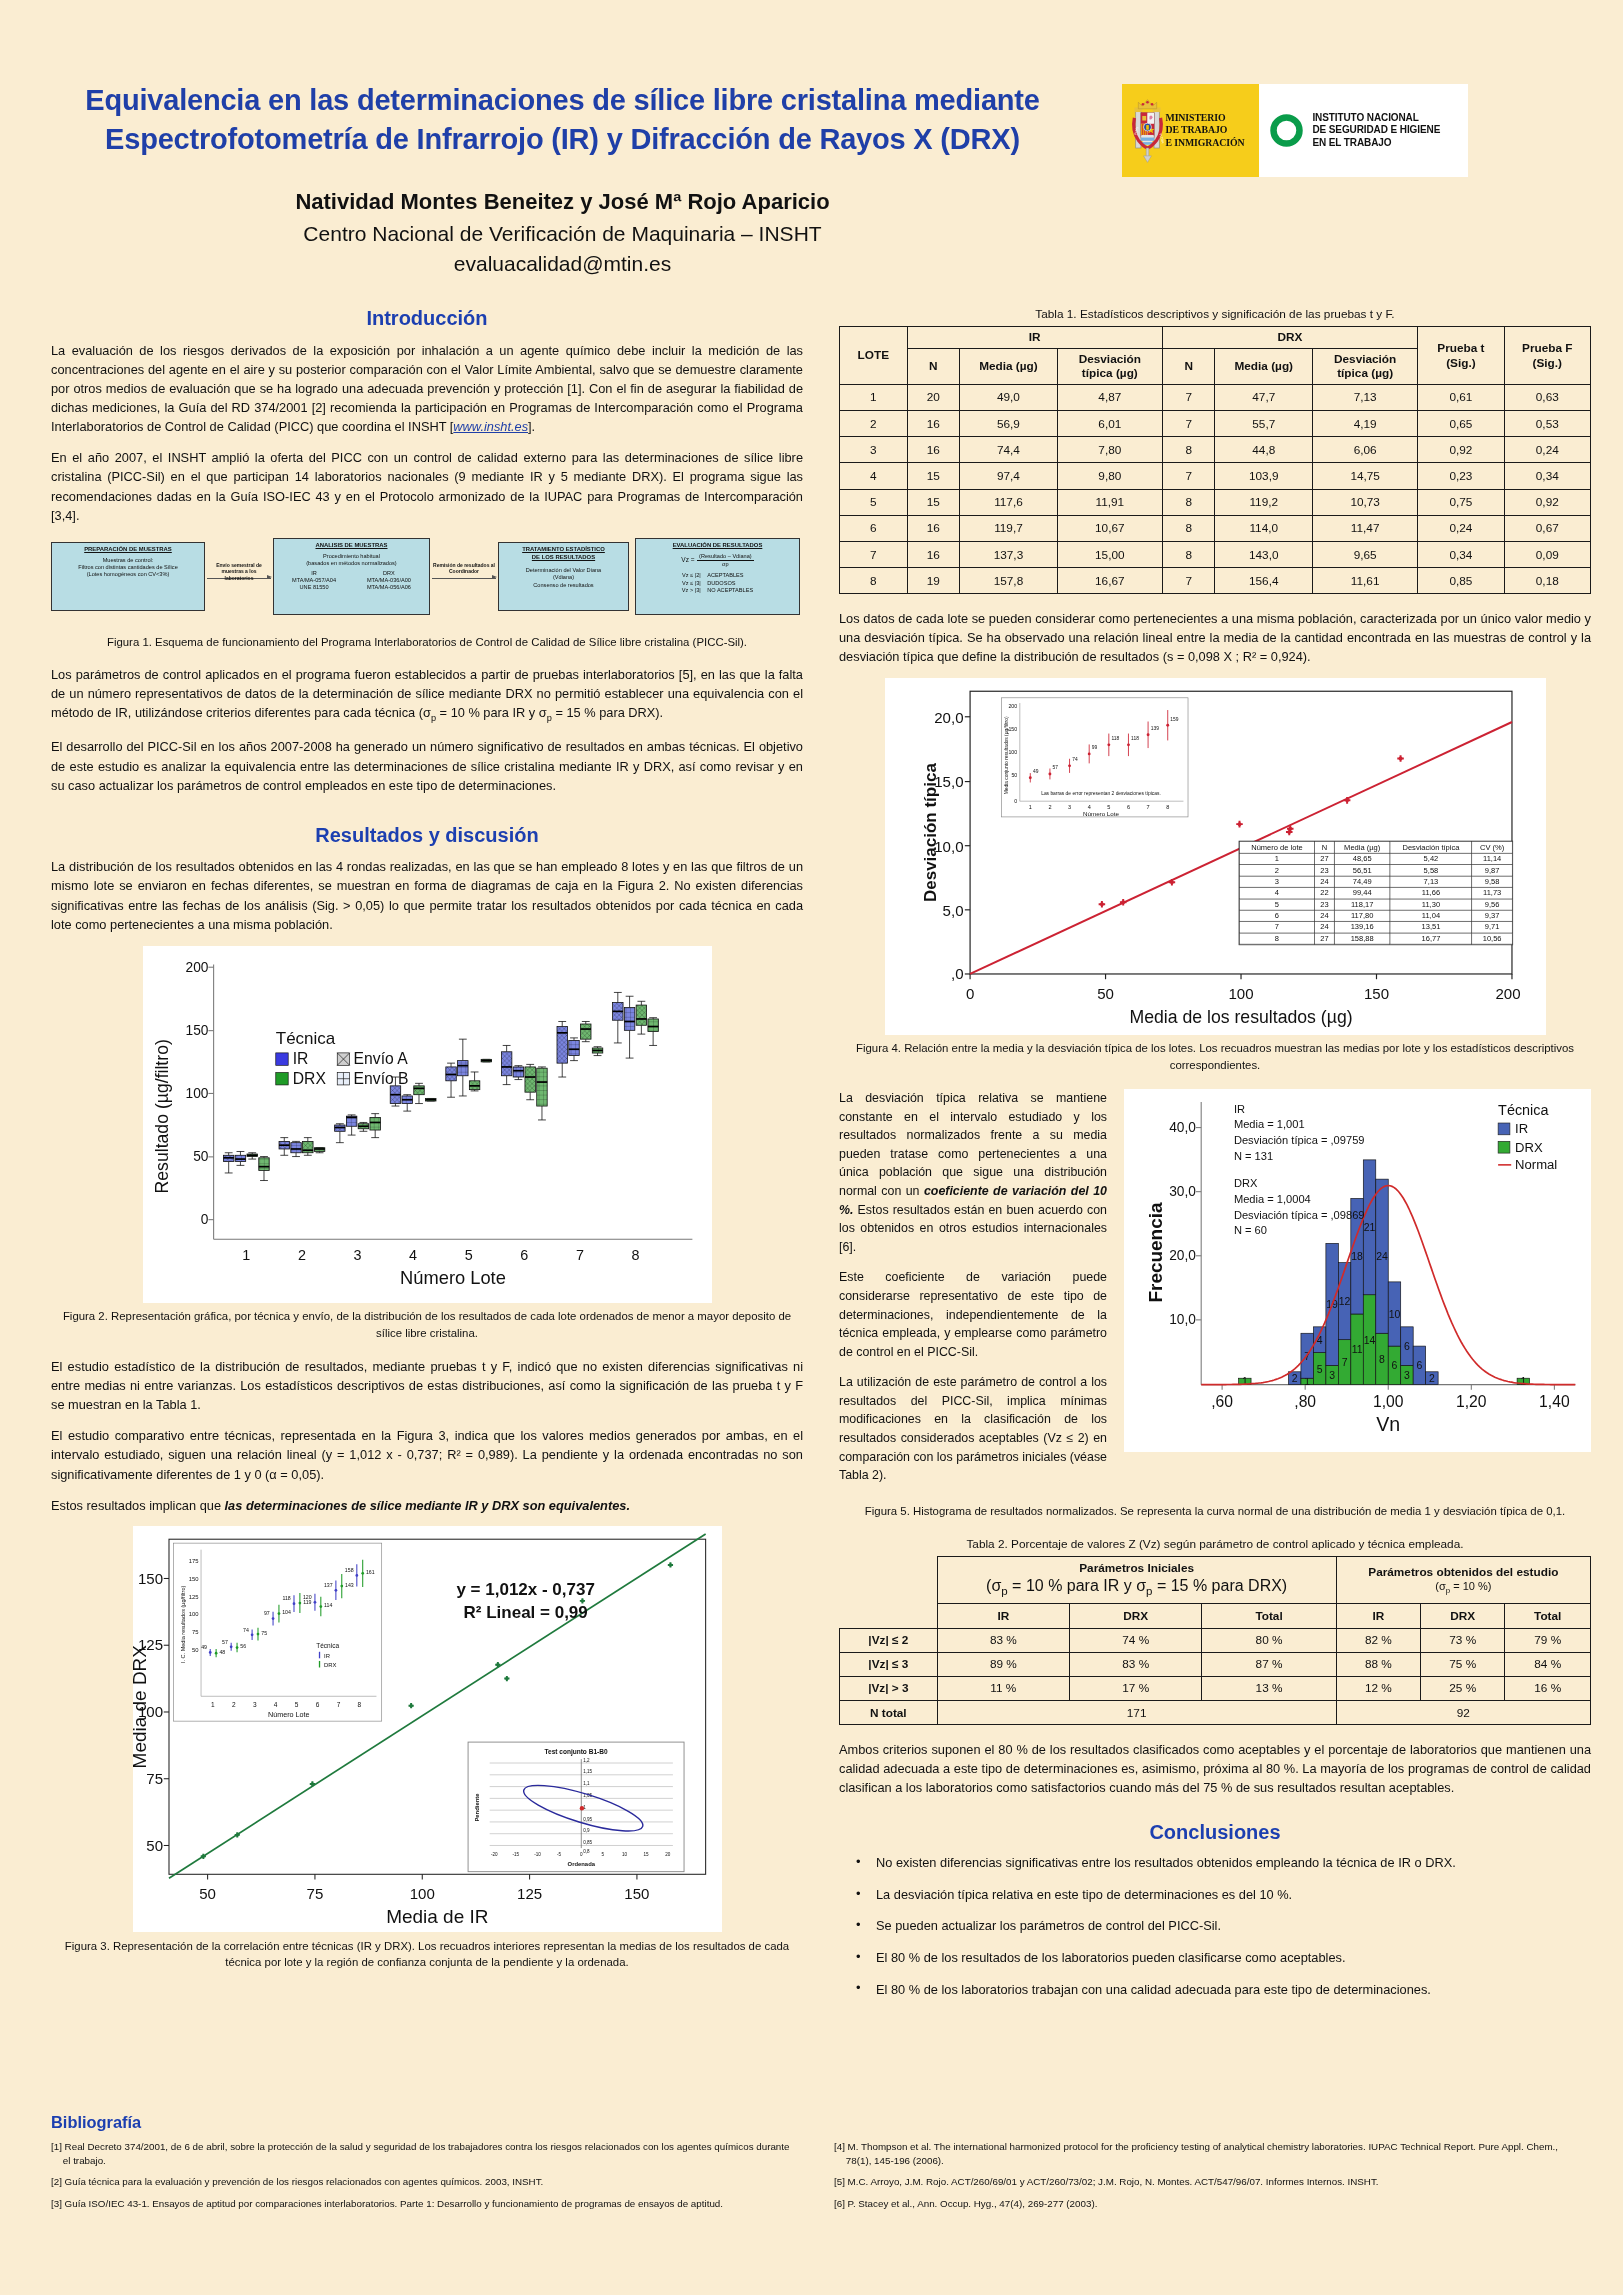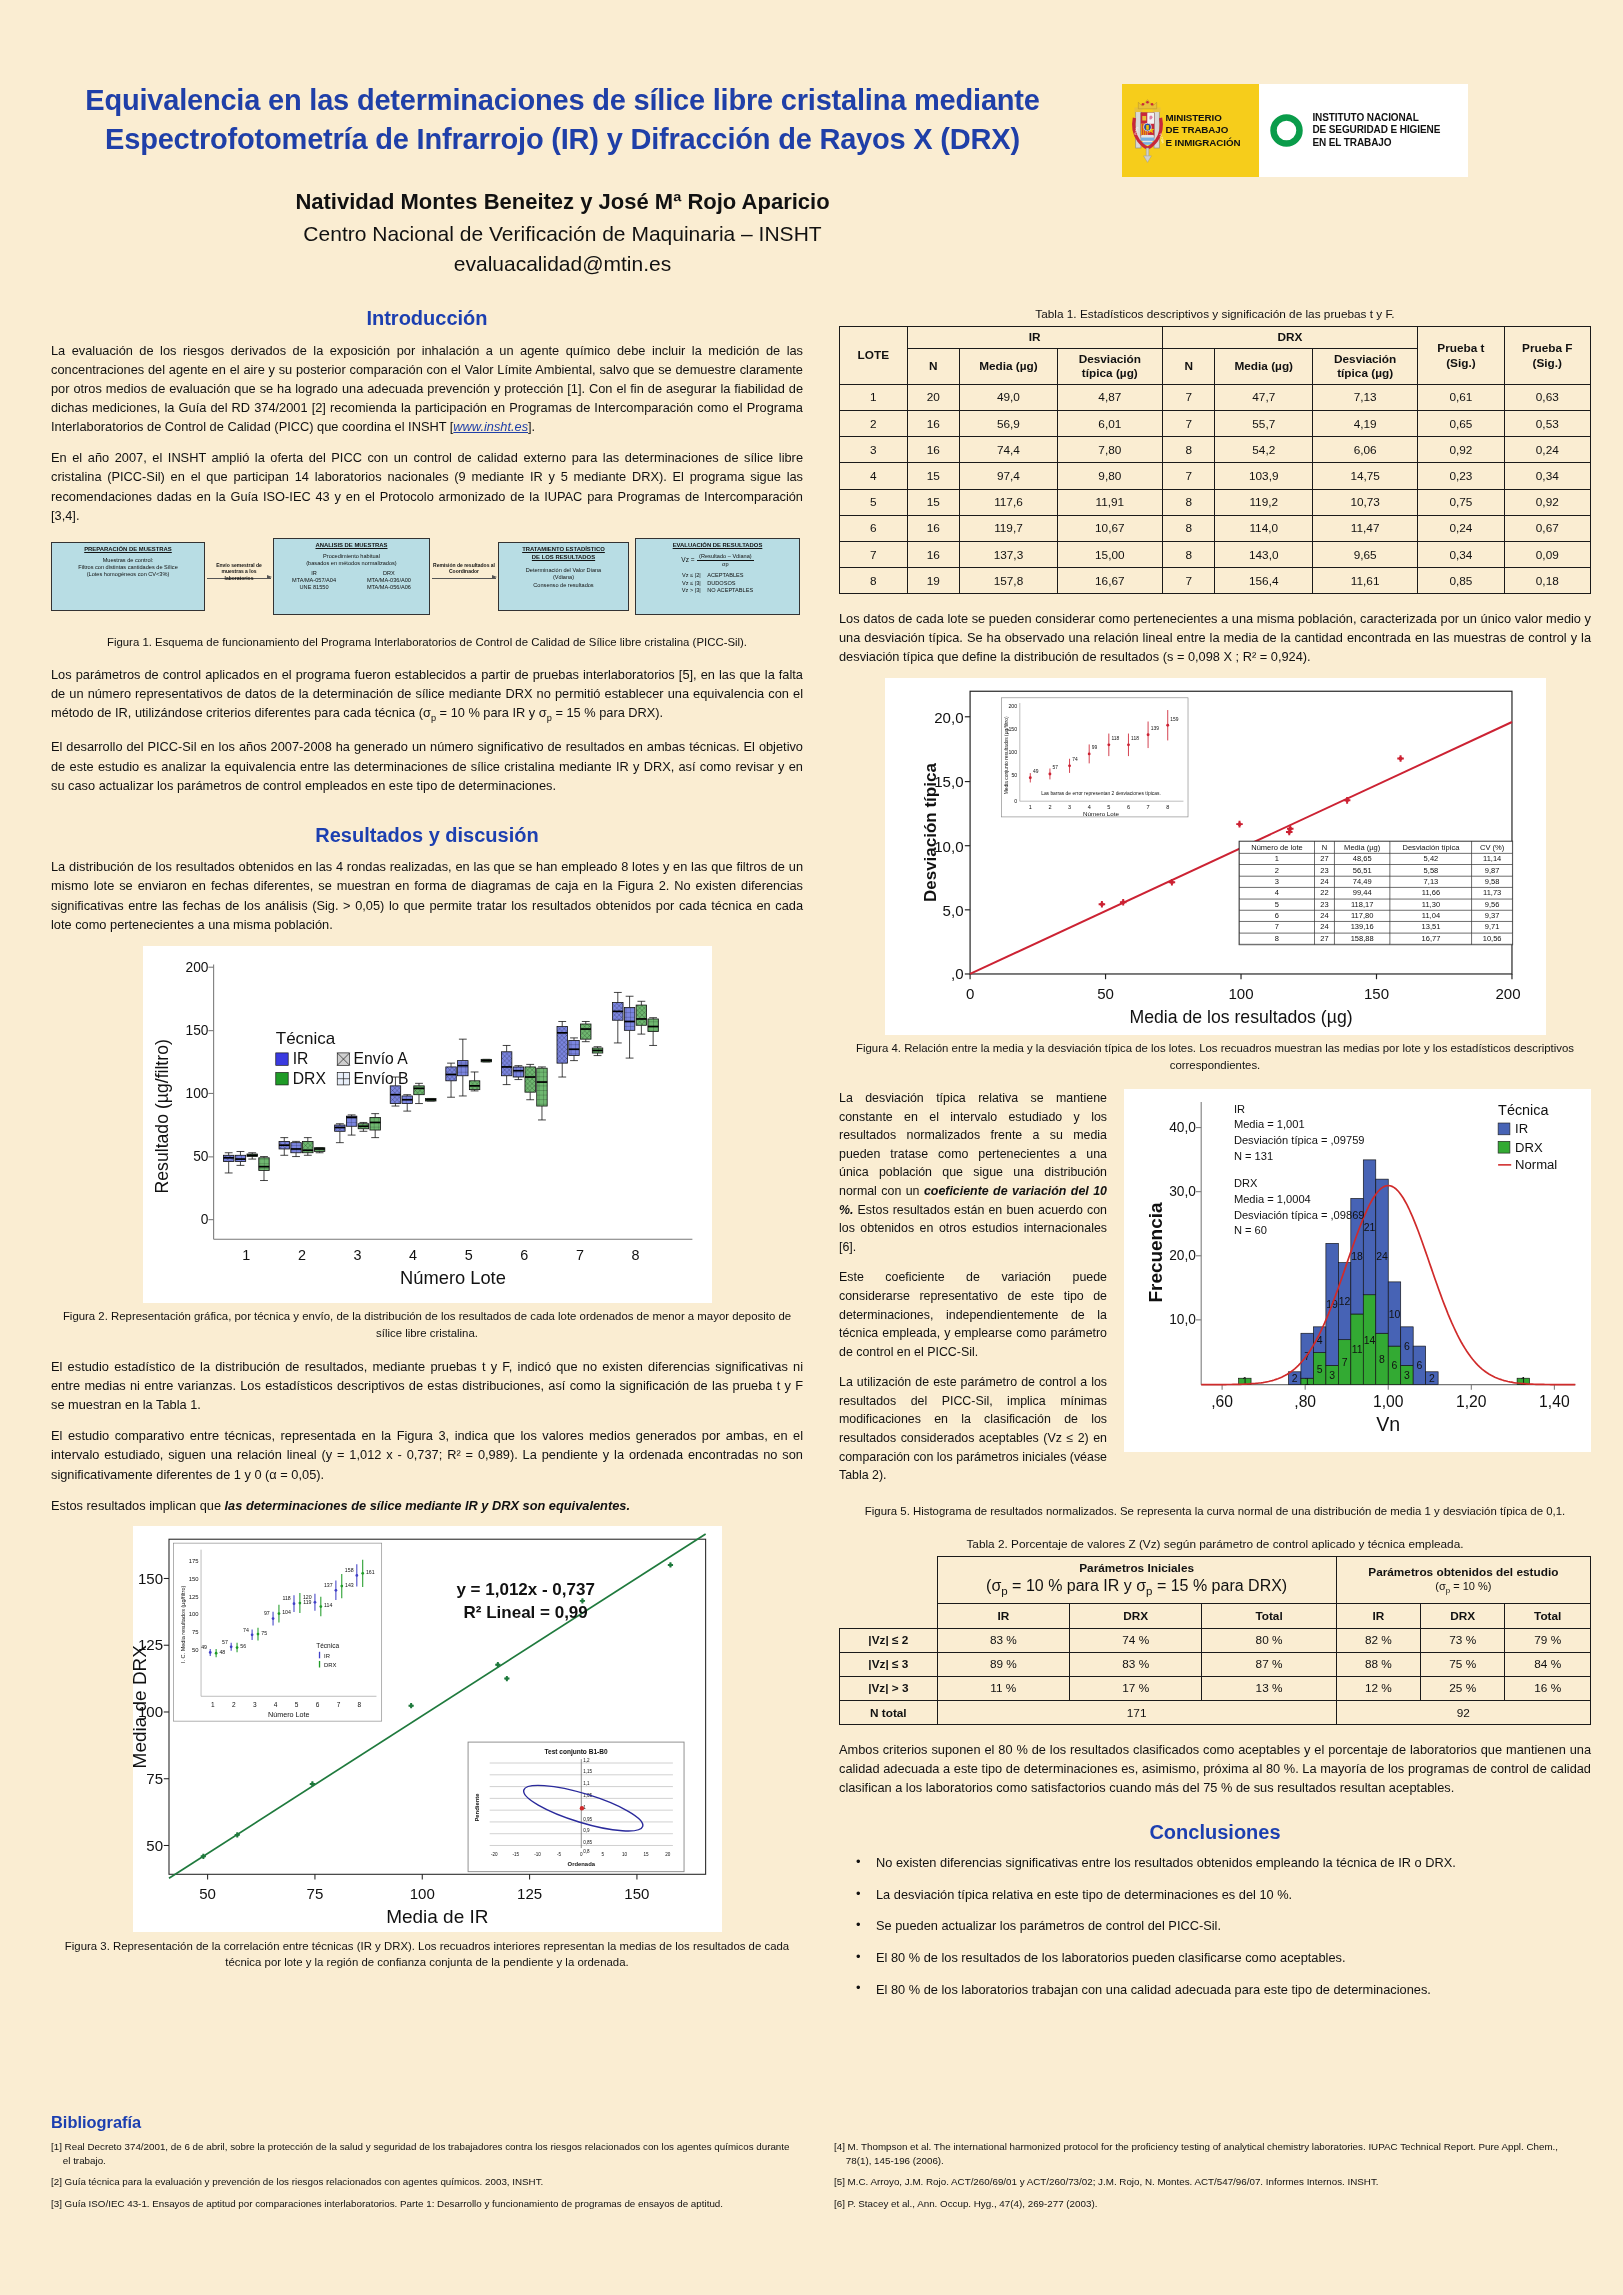--- a/index.html
+++ b/index.html
@@ -16,21 +16,21 @@
   .header { position:absolute; left:0; top:0; width:1624px; height:301px; }
   .title-block { position:absolute; left:26px; top:81px; width:1073px; text-align:center; }
   .ptitle { color:#1f3fa8; font-weight:bold; font-size:29px; line-height:1.35; letter-spacing:-0.2px;}
   .authors { margin-top:30px; font-size:22px; font-weight:bold; color:#111; }
   .affil { margin-top:6.5px; font-size:21px; color:#111; }
   .email { margin-top:6.5px; font-size:21px; color:#111; }
 
   .logos { position:absolute; left:1122px; top:84px; display:flex; align-items:stretch; }
   .logo-min { width:137px; height:93px; background:#f6cd1b; display:flex; align-items:center; padding:0 6.5px; }
   .logo-insht { width:209px; height:93px; background:#ffffff; display:flex; align-items:center; padding:0 7.9px; gap:6.5px; }
-  .min-text { font-size:9.8px; font-weight:bold; line-height:1.25; color:#111; letter-spacing:-0.1px;}
+  .min-text { font-size:9.8px; font-weight:bold; line-height:1.25; color:#111; letter-spacing:-0.1px;font-family:Liberation Serif, serif;}
   .insht-text { font-size:10px; font-weight:bold; line-height:1.22; color:#111; letter-spacing:-0.1px;}
   .coat { width:37px; height:68px; flex:0 0 auto; }
   .insht-mark { width:39px; height:39px; flex:0 0 auto; }
 
   
   .col-left  { position:absolute; left:51px;  top:307px; width:752px; }
   .col-right { position:absolute; left:839px; top:307px; width:752px; }
 
   h2.sec { color:#1c3fb0; font-size:20px; font-weight:bold; margin:0 0 10.5px 0;text-align:center; }
   p.body { font-size:12.8px; line-height:1.5; text-align:justify; margin:0 0 11.8px 0; color:#111; }
@@ -762,21 +762,21 @@
           <td>4,19</td>
           <td>0,65</td>
           <td>0,53</td>
         </tr>
         <tr>
           <td>3</td>
           <td>16</td>
           <td>74,4</td>
           <td>7,80</td>
           <td>8</td>
-          <td>54,2</td>
+          <td>44,8</td>
           <td>6,06</td>
           <td>0,92</td>
           <td>0,24</td>
         </tr>
         <tr>
           <td>4</td>
           <td>15</td>
           <td>97,4</td>
           <td>9,80</td>
           <td>7</td>

